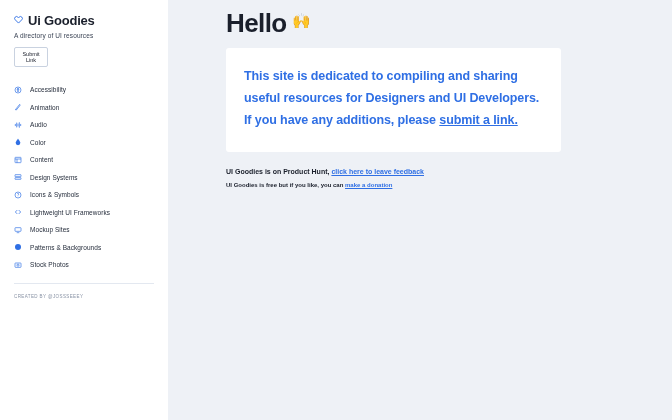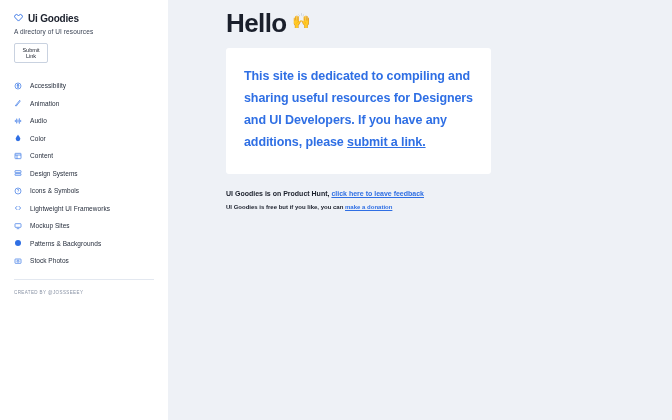--- a/index.html
+++ b/index.html
@@ -31,21 +31,21 @@
     gap: 5px;
     margin-bottom: 4px;
   }
   .brand-heart {
     color: #2f6fe4;
     font-size: 11px;
     line-height: 1;
     display: inline-block;
   }
   .brand-title {
-    font-size: 10px;
+    font-size: 13px;
     font-weight: bold;
     color: #1a1f2b;
     letter-spacing: -0.2px;
   }
   .brand-sub {
     font-size: 6.5px;
     color: #3a4354;
     margin-bottom: 8px;
     letter-spacing: 0.1px;
   }
@@ -117,21 +117,21 @@
   .wave {
     font-size: 15px;
     line-height: 1;
     margin-top: 3px;
   }
   .card {
     background: #ffffff;
     border-radius: 3px;
     padding: 18px 18px 20px 18px;
     margin-bottom: 16px;
-    width: 265px;
+    width: 335px;
   }
   .card p {
     color: #2f6fe4;
     font-size: 12.5px;
     font-weight: bold;
     line-height: 1.75;
     letter-spacing: -0.1px;
   }
   .card a {
     color: #2f6fe4;

